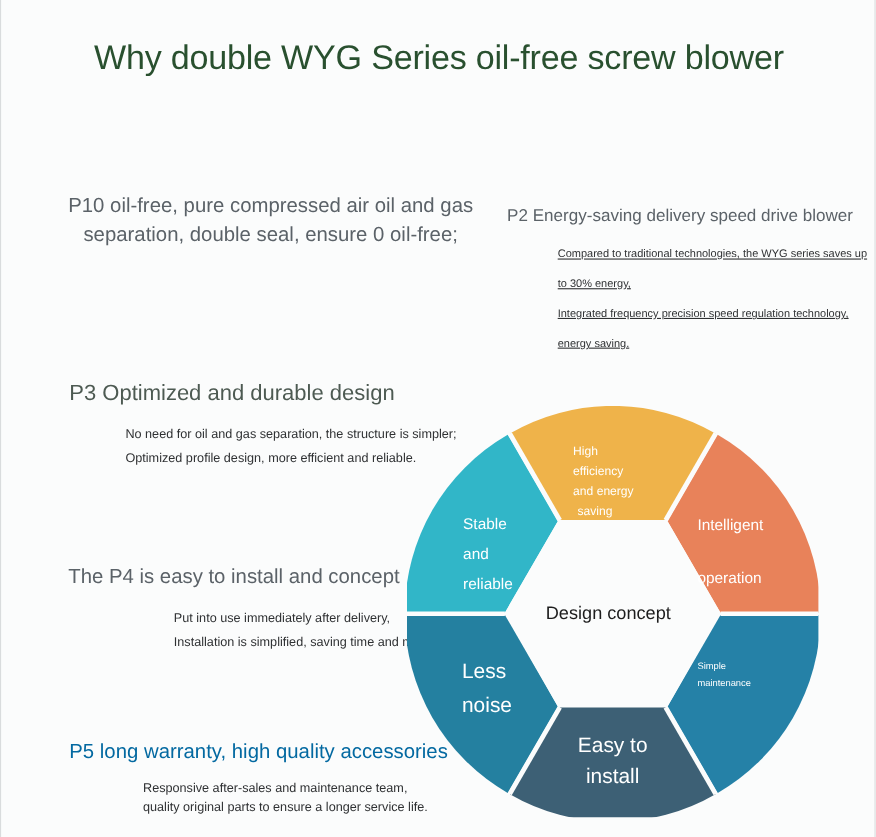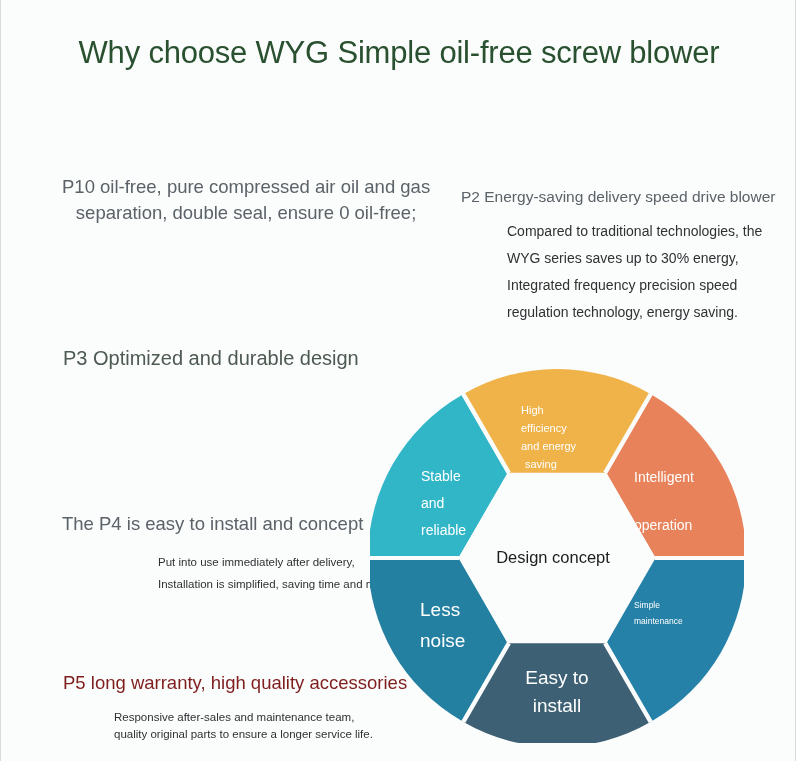--- a/index.html
+++ b/index.html
@@ -54,30 +54,30 @@
     line-height: 22px;
     font-weight: 400;
     color: #2f3133;
     white-space: pre-line;
   }
 
   #feature-p10-heading { left: 61px; top: 174px; }
   #feature-p10-body    { left: 113px; top: 218px; }
 
   #feature-p2-heading  { left: 460px; top: 184px; font-size: 15.5px; }
-  #feature-p2-body     { left: 506px; top: 218px; font-size: 14px; line-height: 27px; }
+  #feature-p2-body     { left: 506px; top: 218px; font-size: 10px; line-height: 27px; text-decoration: underline; }
 
   #feature-p3-heading  { left: 62px; top: 345px; font-size: 20px; color: #4d5a52; }
   #feature-p3-body     { left: 113px; top: 384px; }
 
   #feature-p4-heading  { left: 61px; top: 511px; }
   #feature-p4-body     { left: 113px; top: 551px; margin-left: 44px; }
 
-  #feature-p5-heading  { left: 62px; top: 670px; color: #7f1d1d; }
-  #feature-p5-body     { left: 113px; top: 709px; line-height: 17px; }
+  #feature-p5-heading  { left: 62px; top: 670px; color: #0369a1; }
+  #feature-p5-body     { left: 129px; top: 709px; line-height: 17px; }
 
   
   #design-concept-diagram {
     position: absolute;
     left: 369px;
     top: 369px;
     width: 374px;
     height: 374px;
   }
   #design-concept-diagram svg { display: block; }
@@ -95,30 +95,32 @@
     fill: #1d1d1d;
     font-size: 16.5px;
     text-anchor: middle;
   }
 </style>
 </head>
 <body>
 
 <div id="page">
 
-  <h1 id="page-title">Why choose WYG Simple oil-free screw blower</h1>
+  <h1 id="page-title">Why double WYG Series oil-free screw blower</h1>
 
   <div class="feature-heading" id="feature-p10-heading">P10 oil-free, pure compressed air oil and gas
  separation, double seal, ensure 0 oil-free;</div>
 
   <div class="feature-heading" id="feature-p2-heading">P2 Energy-saving delivery speed drive blower</div>
   <div class="feature-body" id="feature-p2-body">Compared to traditional technologies, the WYG series saves up to 30% energy,
 Integrated frequency precision speed regulation technology, energy saving.</div>
 
   <div class="feature-heading" id="feature-p3-heading">P3 Optimized and durable design</div>
+  <div class="feature-body" id="feature-p3-body">No need for oil and gas separation, the structure is simpler;
+Optimized profile design, more efficient and reliable.</div>
 
   <div class="feature-heading" id="feature-p4-heading">The P4 is easy to install and concept</div>
   <div class="feature-body" id="feature-p4-body">Put into use immediately after delivery,
 Installation is simplified, saving time and money.</div>
 
   <div class="feature-heading" id="feature-p5-heading">P5 long warranty, high quality accessories</div>
   <div class="feature-body" id="feature-p5-body">Responsive after-sales and maintenance team,
 quality original parts to ensure a longer service life.</div>
 
   <div id="design-concept-diagram">

